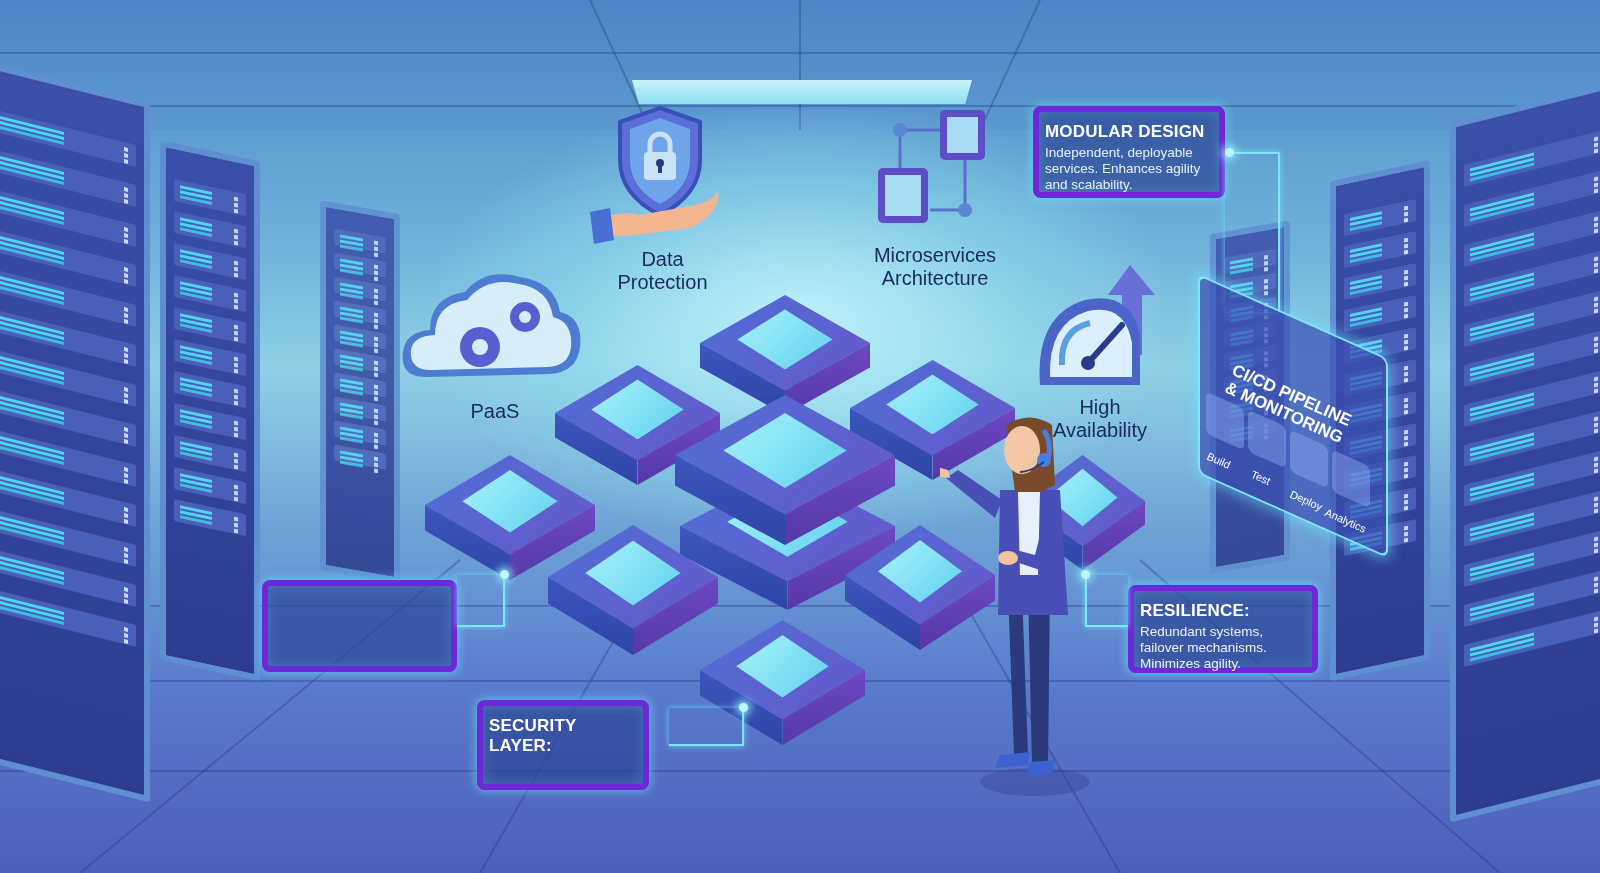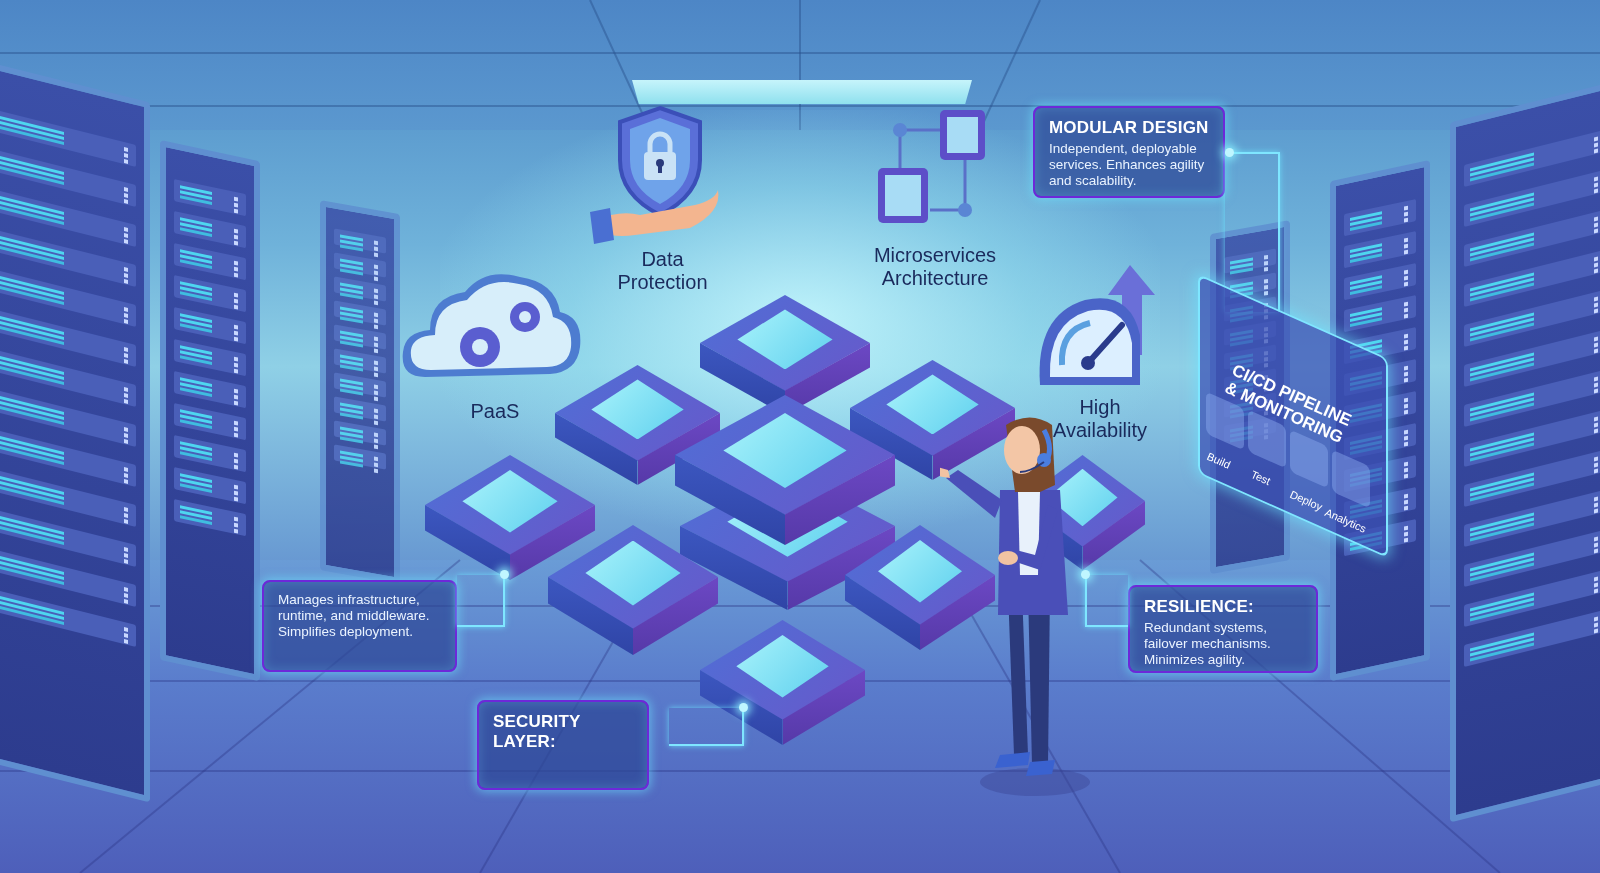--- a/index.html
+++ b/index.html
@@ -55,24 +55,24 @@
   }
   .rack .unit::after {
     content: ""; position: absolute; right: 8px; top: 5px; width: 4px; height: 4px;
     background: #c9d8ff; box-shadow: 0 6px 0 #c9d8ff, 0 12px 0 #c9d8ff;
   }
 
   
   .callout {
     position: absolute;
     background: rgba(45,70,150,0.72);
-    border: 2px solid #6d28d9;
+    border: 6px solid #6d28d9;
     border-radius: 8px;
     box-shadow: 0 0 10px 2px rgba(110,230,255,0.55), inset 0 0 12px rgba(120,220,255,0.25);
-    padding: 10px 14px;
+    padding: 10px 6px;
     color: #ffffff;
   }
   .callout .title { font-weight: 700; font-size: 17px; letter-spacing: 0.2px; margin-bottom: 3px; }
   .callout .body { font-size: 13.5px; line-height: 16px; color: #eaf3ff; }
   .connector { position: absolute; border-color: #7fe6ff; border-style: solid; box-shadow: 0 0 6px rgba(110,230,255,0.8); }
   .dot { position: absolute; width: 9px; height: 9px; border-radius: 50%; background: #bff6ff; box-shadow: 0 0 8px 3px rgba(140,240,255,0.9); }
 
   
   .float-label {
     position: absolute; text-align: center; color: #1a2a5c;
@@ -367,25 +367,20 @@
   <div class="body">
     <div>Independent, deployable</div>
     <div>services. Enhances agility</div>
     <div>and scalability.</div>
   </div>
 </div>
 <div class="connector" style="left:1225px; top:152px; width:55px; height:160px; border-width:2px 2px 0 0;"></div>
 <div class="dot" style="left:1225px; top:148px;"></div>
 
 <div class="callout" style="left:262px; top:580px; width:195px; height:92px;">
-  <div class="body">
-    <div>Manages infrastructure,</div>
-    <div>runtime, and middleware.</div>
-    <div>Simplifies deployment.</div>
-  </div>
 </div>
 <div class="connector" style="left:457px; top:575px; width:48px; height:52px; border-width:0 2px 2px 0;"></div>
 <div class="dot" style="left:500px; top:570px;"></div>
 
 <div class="callout" style="left:477px; top:700px; width:172px; height:90px;">
   <div class="title">SECURITY LAYER:</div>
 </div>
 <div class="connector" style="left:669px; top:708px; width:75px; height:38px; border-width:0 2px 2px 0;"></div>
 <div class="dot" style="left:739px; top:703px;"></div>
 

